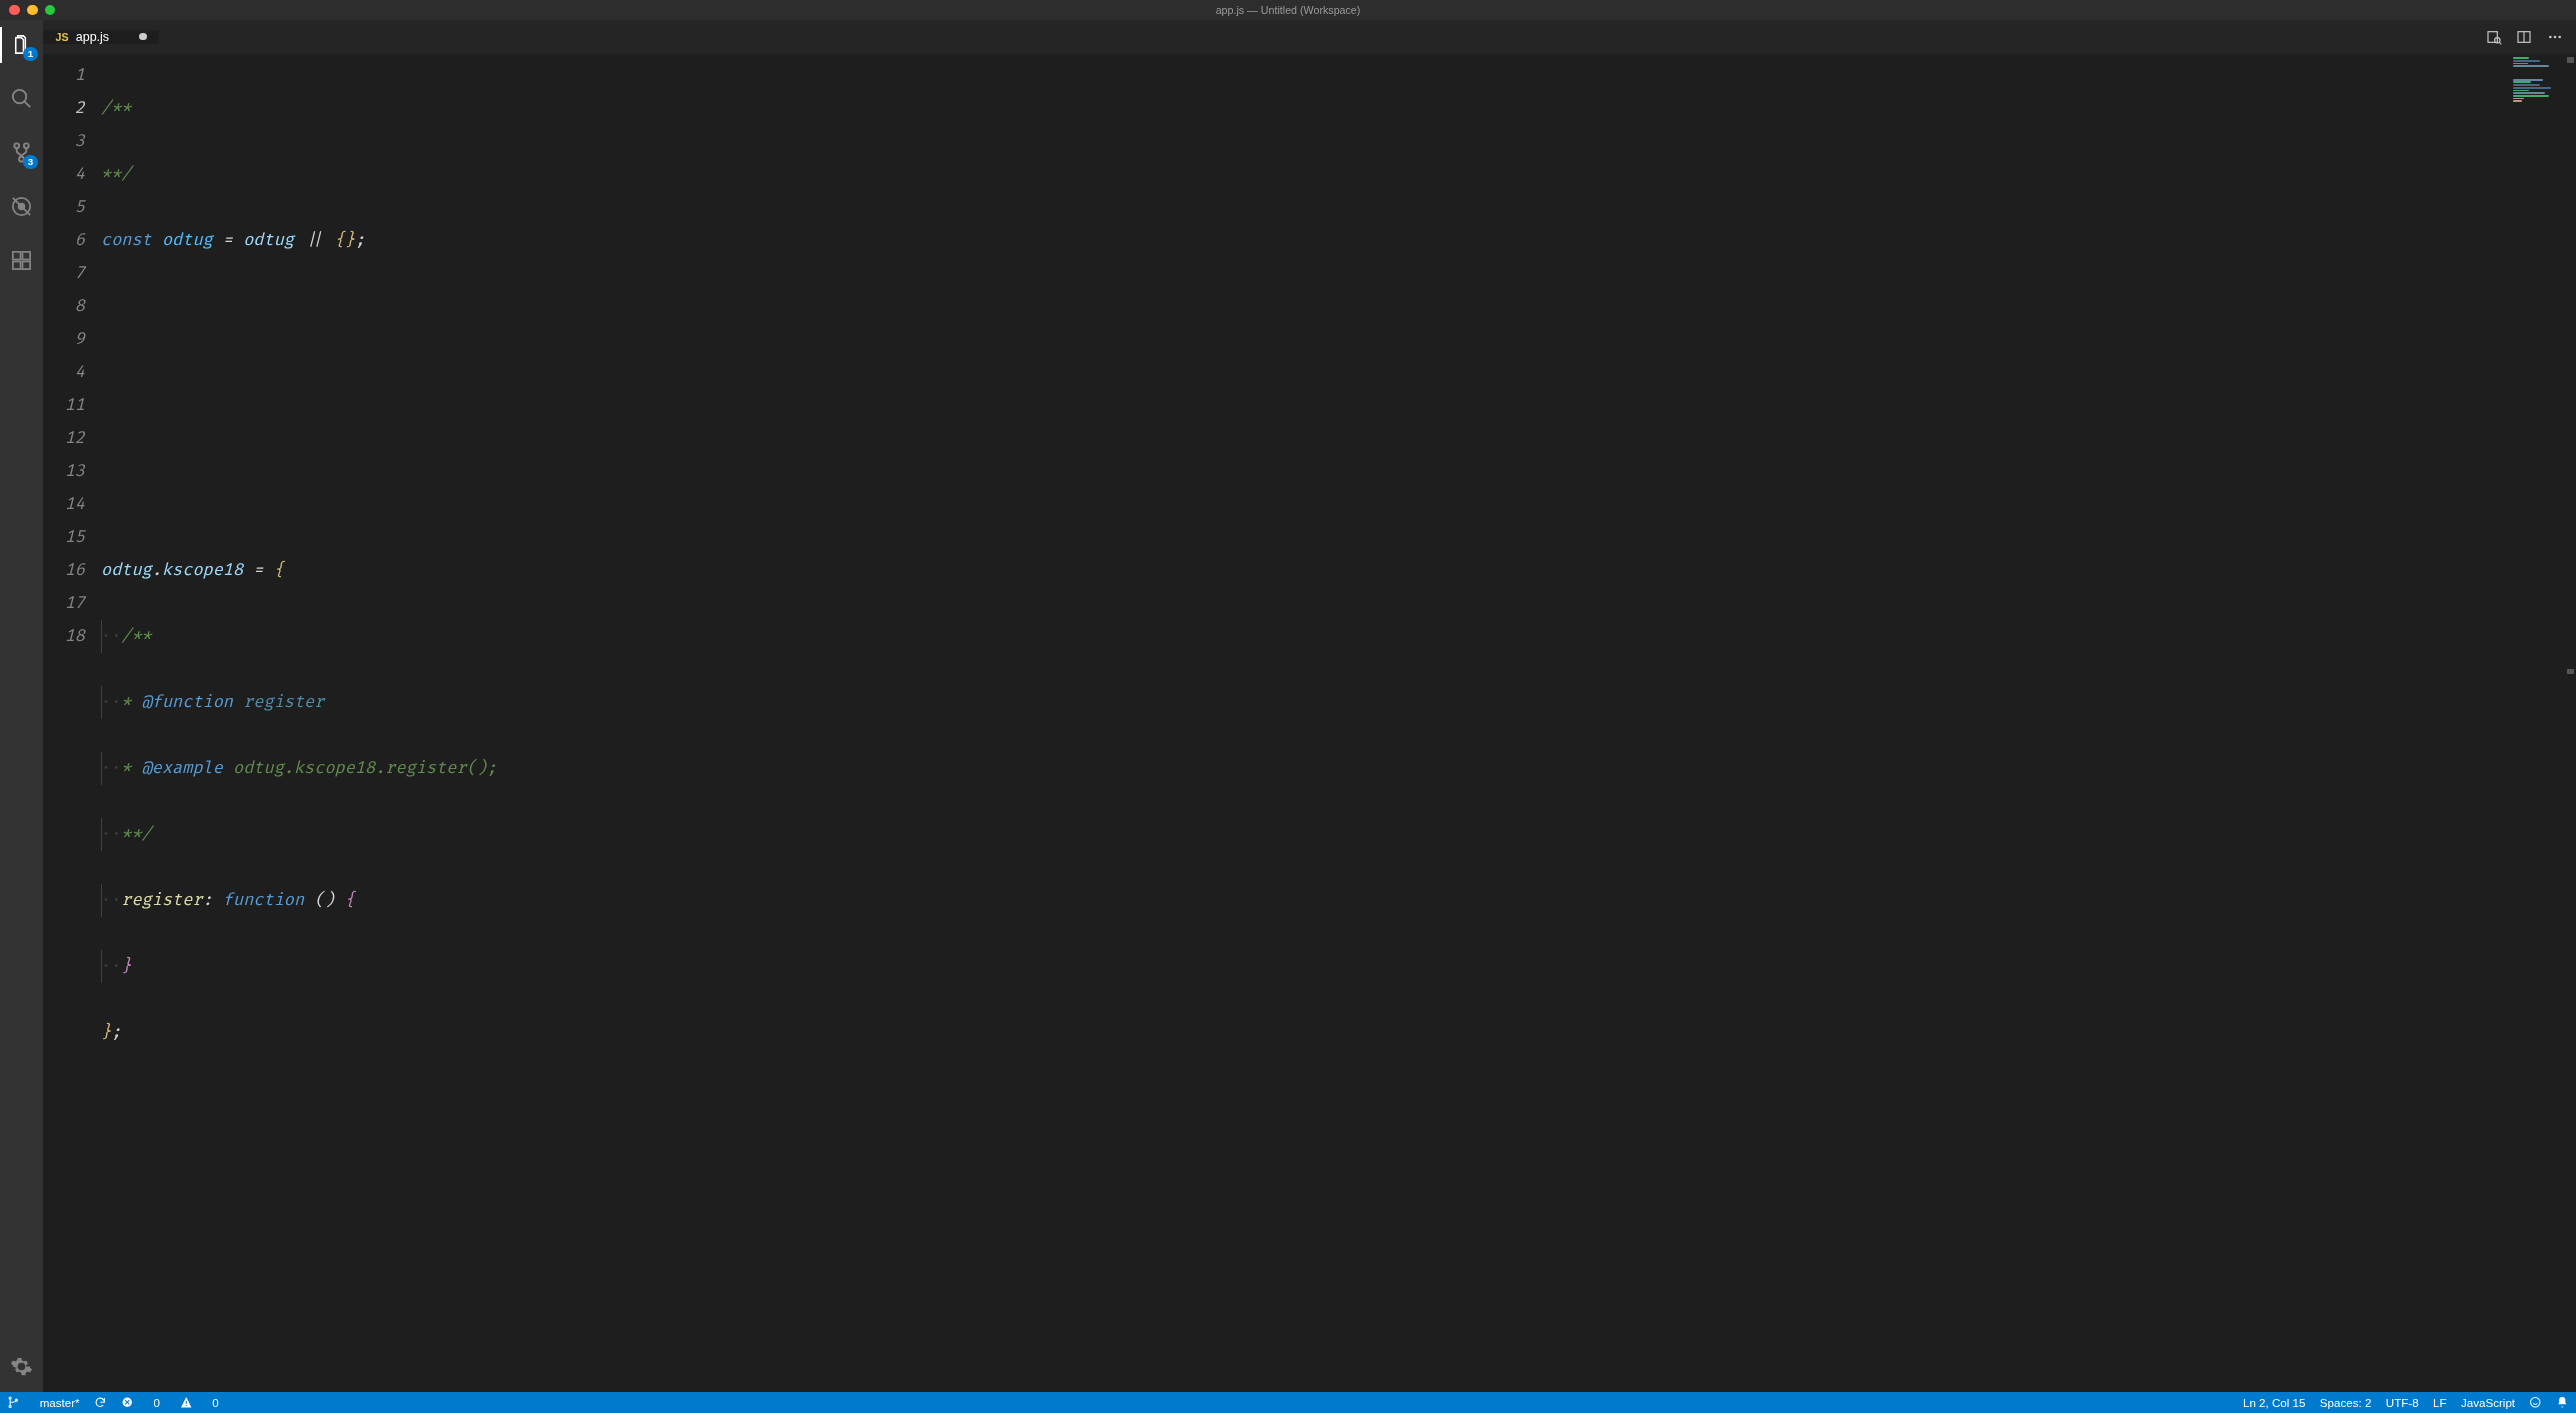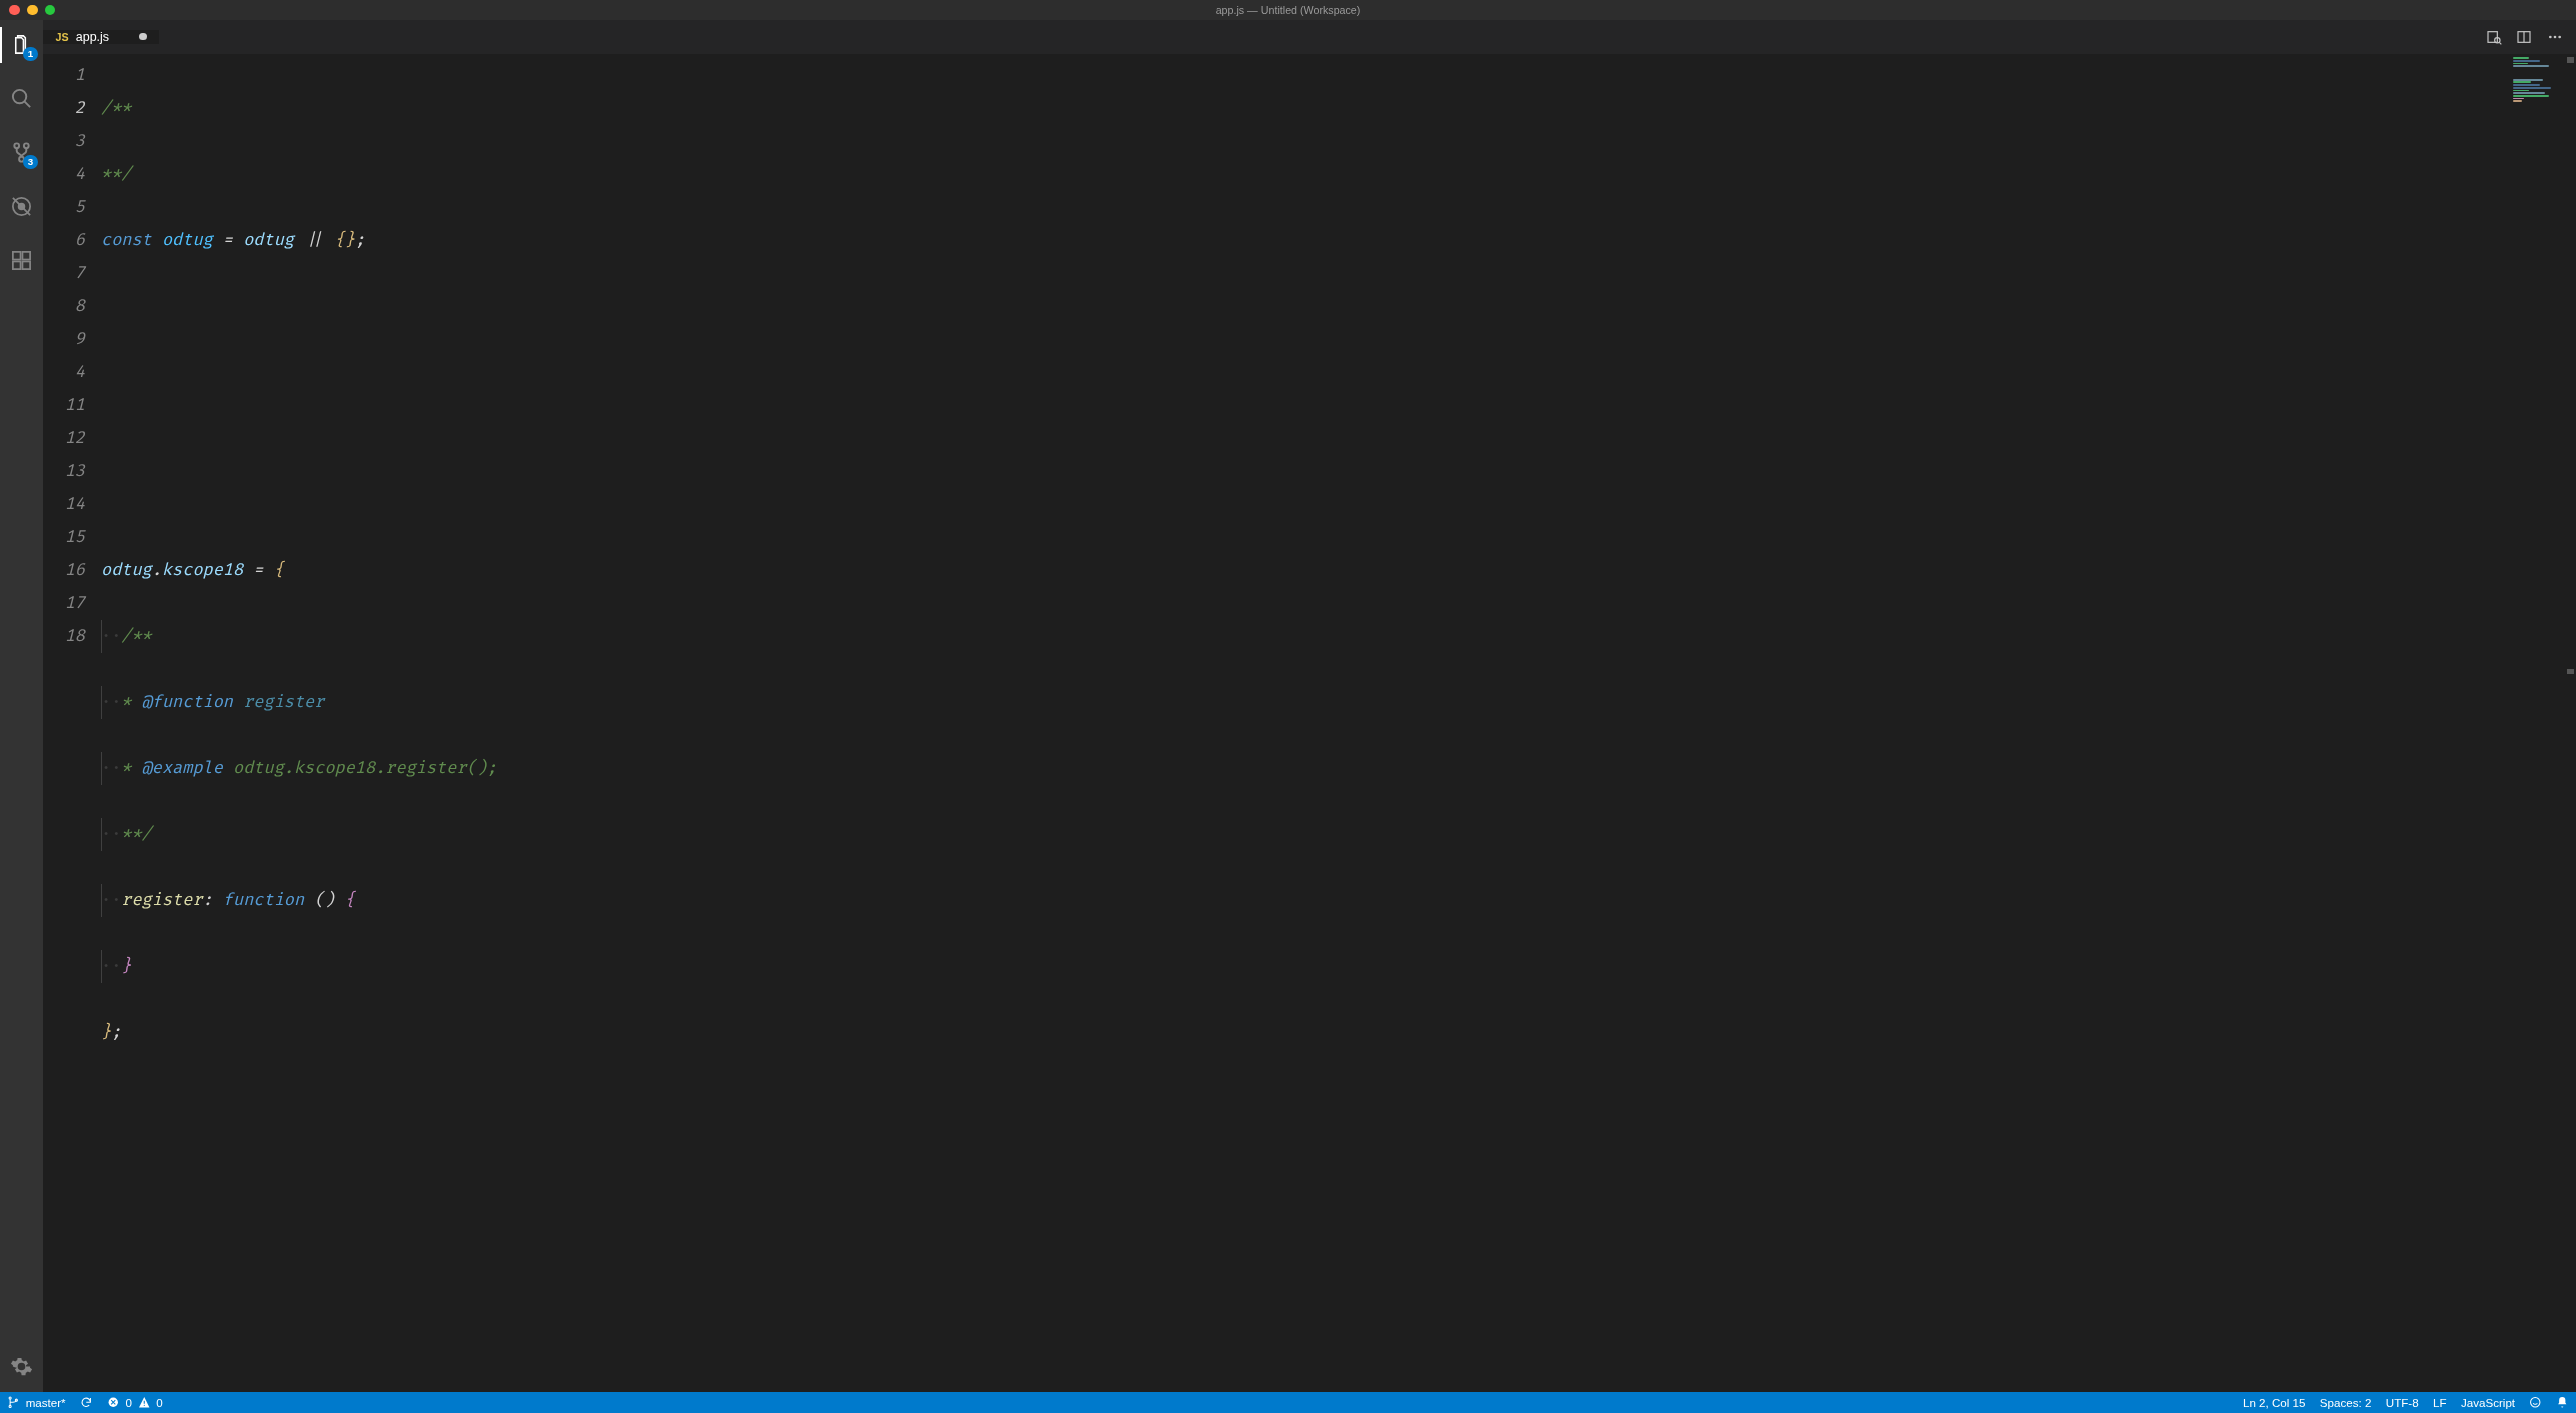--- a/index.html
+++ b/index.html
@@ -190,21 +190,21 @@
   height: 21.5px;
   background: #007acc;
   color: #fff;
   display: flex;
   align-items: center;
   font-size: 11.6px;
   flex-shrink: 0;
 }
 .sb-left, .sb-right { display: flex; align-items: center; height: 100%; }
 .sb-left { flex: 1; }
-.sb-item { display: flex; align-items: center; gap: 6px; padding: 0 7.2px; height: 100%; cursor: pointer; }
+.sb-item { display: flex; align-items: center; gap: 20px; padding: 0 7.2px; height: 100%; cursor: pointer; }
 .sb-item svg { width: 12.5px; height: 12.5px; }
 </style>
 </head>
 <body>
 
 <div class="titlebar">
   <div class="traffic-lights">
     <div class="tl red"></div>
     <div class="tl yellow"></div>
     <div class="tl green"></div>

